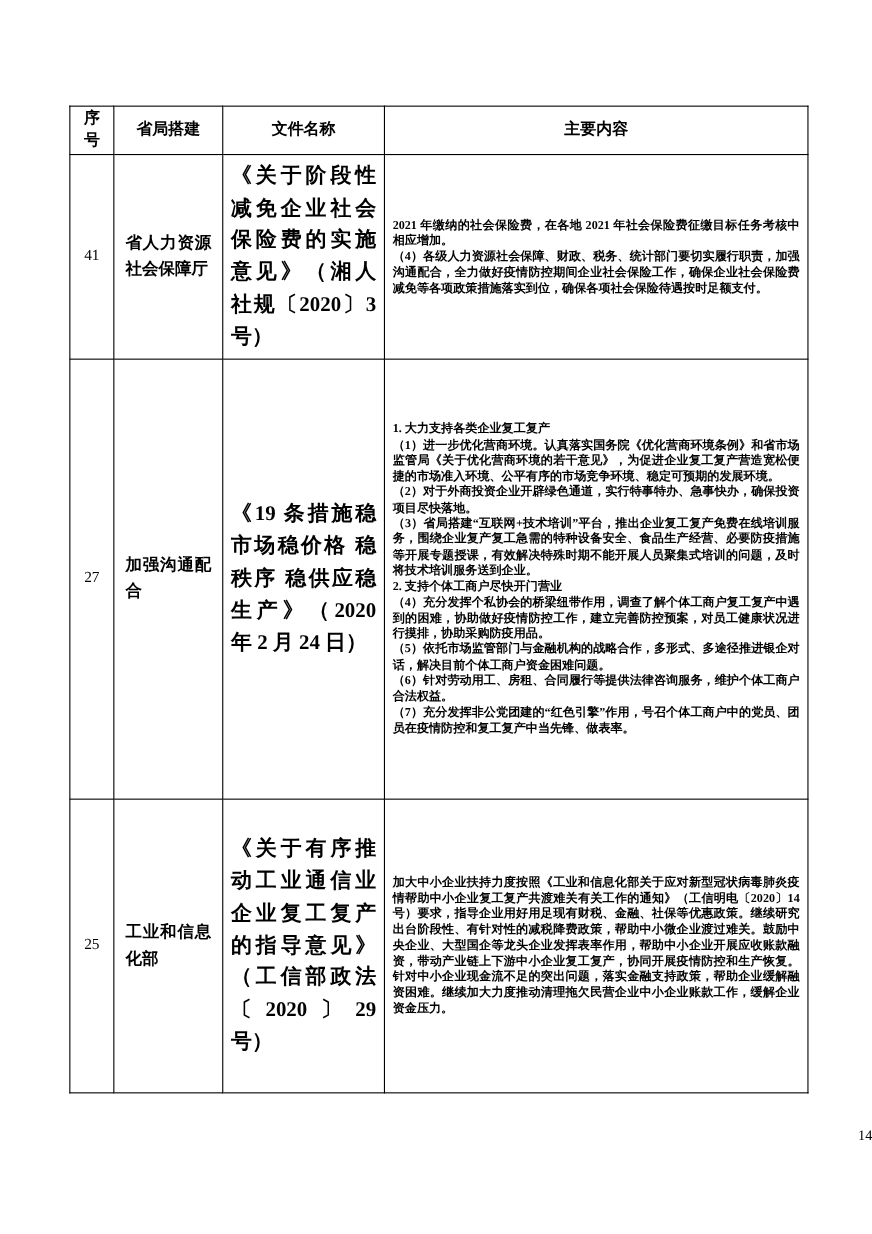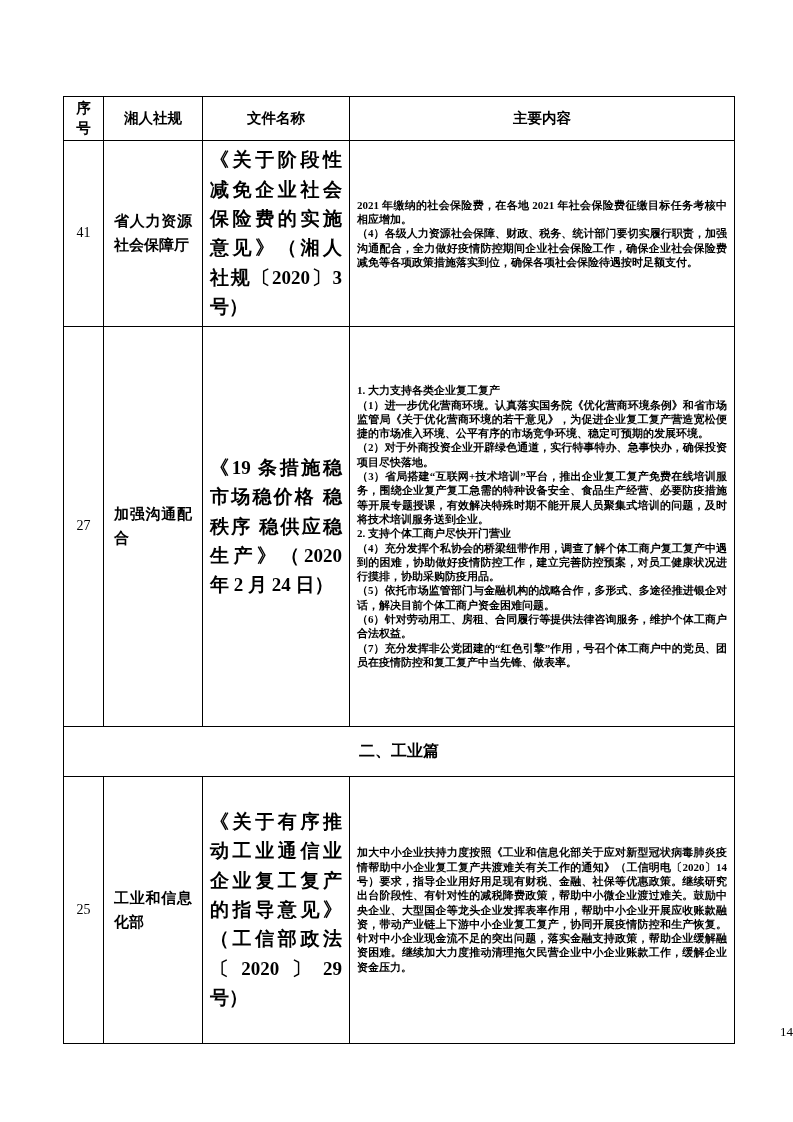--- a/index.html
+++ b/index.html
@@ -93,21 +93,21 @@
 <table class="policy-table">
   <colgroup>
     <col style="width:40px">
     <col style="width:99px">
     <col style="width:147px">
     <col style="width:385px">
   </colgroup>
   <thead>
     <tr class="header-row">
       <th>序号</th>
-      <th>湘人社规</th>
+      <th>省局搭建</th>
       <th>文件名称</th>
       <th>主要内容</th>
     </tr>
   </thead>
   <tbody>
     <tr class="row-26">
       <td class="col-no">41</td>
       <td class="col-agency">省人力资源社会保障厅</td>
       <td class="col-doc">《关于阶段性减免企业社会保险费的实施意见》（湘人社规〔2020〕3 号）</td>
       <td class="col-content">2021 年缴纳的社会保险费，在各地 2021 年社会保险费征缴目标任务考核中相应增加。
@@ -120,23 +120,20 @@
       <td class="col-content">1. 大力支持各类企业复工复产
 （1）进一步优化营商环境。认真落实国务院《优化营商环境条例》和省市场监管局《关于优化营商环境的若干意见》，为促进企业复工复产营造宽松便捷的市场准入环境、公平有序的市场竞争环境、稳定可预期的发展环境。
 （2）对于外商投资企业开辟绿色通道，实行特事特办、急事快办，确保投资项目尽快落地。
 （3）省局搭建“互联网+技术培训”平台，推出企业复工复产免费在线培训服务，围绕企业复产复工急需的特种设备安全、食品生产经营、必要防疫措施等开展专题授课，有效解决特殊时期不能开展人员聚集式培训的问题，及时将技术培训服务送到企业。
 2. 支持个体工商户尽快开门营业
 （4）充分发挥个私协会的桥梁纽带作用，调查了解个体工商户复工复产中遇到的困难，协助做好疫情防控工作，建立完善防控预案，对员工健康状况进行摸排，协助采购防疫用品。
 （5）依托市场监管部门与金融机构的战略合作，多形式、多途径推进银企对话，解决目前个体工商户资金困难问题。
 （6）针对劳动用工、房租、合同履行等提供法律咨询服务，维护个体工商户合法权益。
 （7）充分发挥非公党团建的“红色引擎”作用，号召个体工商户中的党员、团员在疫情防控和复工复产中当先锋、做表率。</td>
     </tr>
-    <tr class="section-row">
-      <td class="section-cell" colspan="4">二、工业篇</td>
-    </tr>
     <tr class="row-28">
       <td class="col-no">25</td>
       <td class="col-agency">工业和信息化部</td>
       <td class="col-doc">《关于有序推动工业通信业企业复工复产的指导意见》（工信部政法〔2020〕29 号）</td>
       <td class="col-content">加大中小企业扶持力度按照《工业和信息化部关于应对新型冠状病毒肺炎疫情帮助中小企业复工复产共渡难关有关工作的通知》（工信明电〔2020〕14 号）要求，指导企业用好用足现有财税、金融、社保等优惠政策。继续研究出台阶段性、有针对性的减税降费政策，帮助中小微企业渡过难关。鼓励中央企业、大型国企等龙头企业发挥表率作用，帮助中小企业开展应收账款融资，带动产业链上下游中小企业复工复产，协同开展疫情防控和生产恢复。针对中小企业现金流不足的突出问题，落实金融支持政策，帮助企业缓解融资困难。继续加大力度推动清理拖欠民营企业中小企业账款工作，缓解企业资金压力。</td>
     </tr>
   </tbody>
 </table>
 
 <div class="page-number">14</div>

